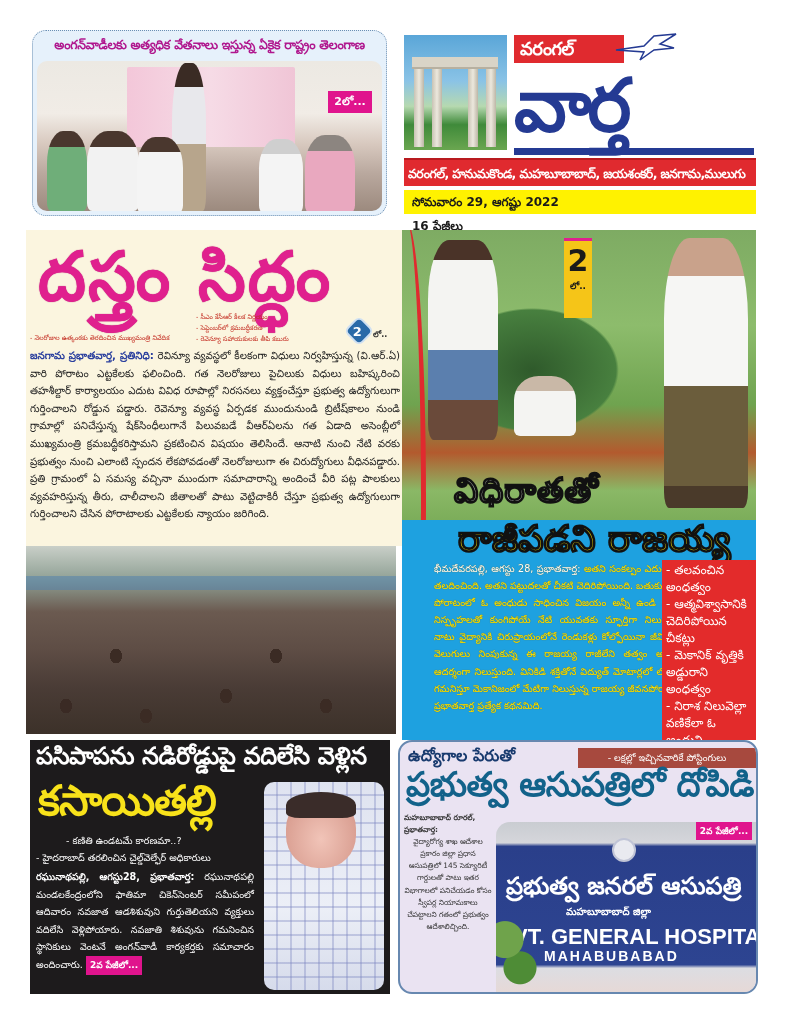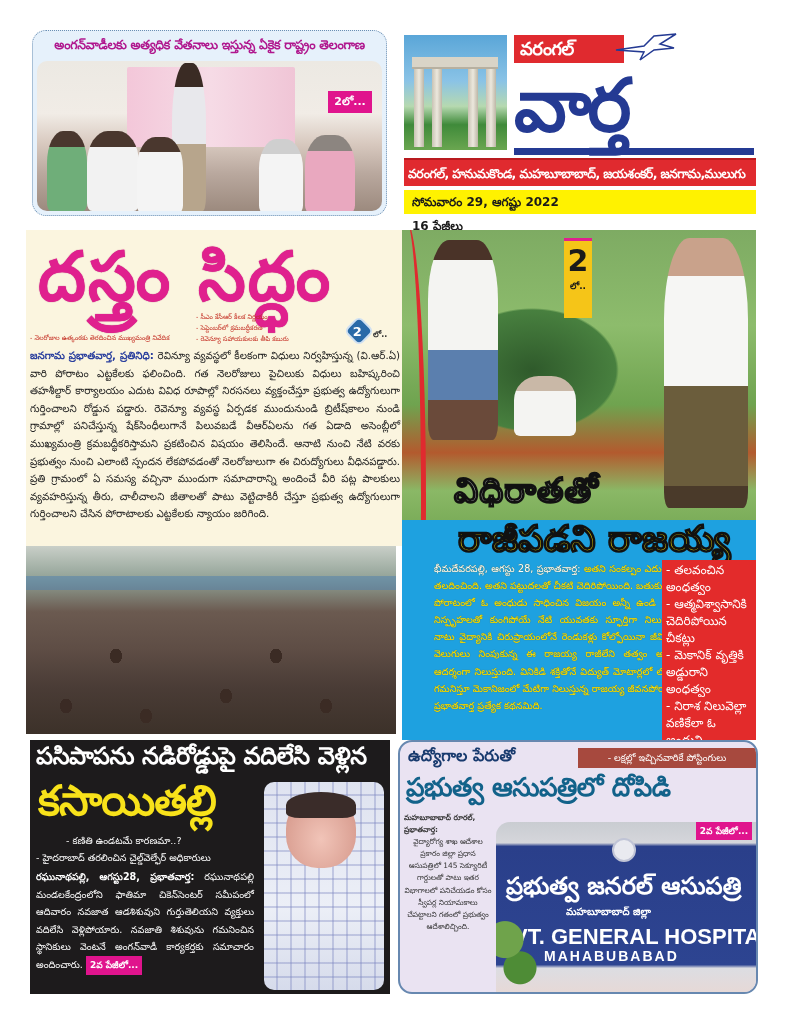--- a/index.html
+++ b/index.html
@@ -187,21 +187,21 @@
   
   .hosp {
     position: absolute; left: 398px; top: 740px; width: 360px; height: 254px;
     background: #eae3f2; border: 2px solid #6788b0; border-radius: 14px; overflow: hidden;
   }
   .hosp-head1 { position: absolute; left: 8px; top: 4px; font-size: 16px; font-weight: bold; color: #183a6e; white-space: nowrap; }
   .hosp-tag {
     position: absolute; left: 178px; top: 6px; width: 178px; height: 20px;
     background: #a7493e; color: #fff; font-size: 9.5px; line-height: 20px; text-align: center; white-space: nowrap;
   }
-  .hosp-head2 { position: absolute; left: 6px; top: 30px; font-size: 26px; font-weight: bold; color: #12628a; white-space: nowrap; letter-spacing: -0.5px; }
+  .hosp-head2 { position: absolute; left: 6px; top: 22px; font-size: 34px; font-weight: bold; color: #12628a; white-space: nowrap; letter-spacing: -0.5px; }
   .hosp-body {
     position: absolute; left: 4px; top: 70px; width: 88px; font-size: 7.4px; line-height: 12.1px;
     color: #333; text-align: center;
   }
   .hosp-body .dl { font-weight: bold; display: block; text-align: left; }
   .hosp-photo {
     position: absolute; left: 96px; top: 80px; width: 262px; height: 174px;
     border-radius: 14px 0 0 0; overflow: hidden;
     background: linear-gradient(180deg, #c9ccd1 0%, #d5d6db 12%, #2a3f8a 14%, #2d4491 82%, #dcdde2 84%, #e8d8d5 100%);
   }

